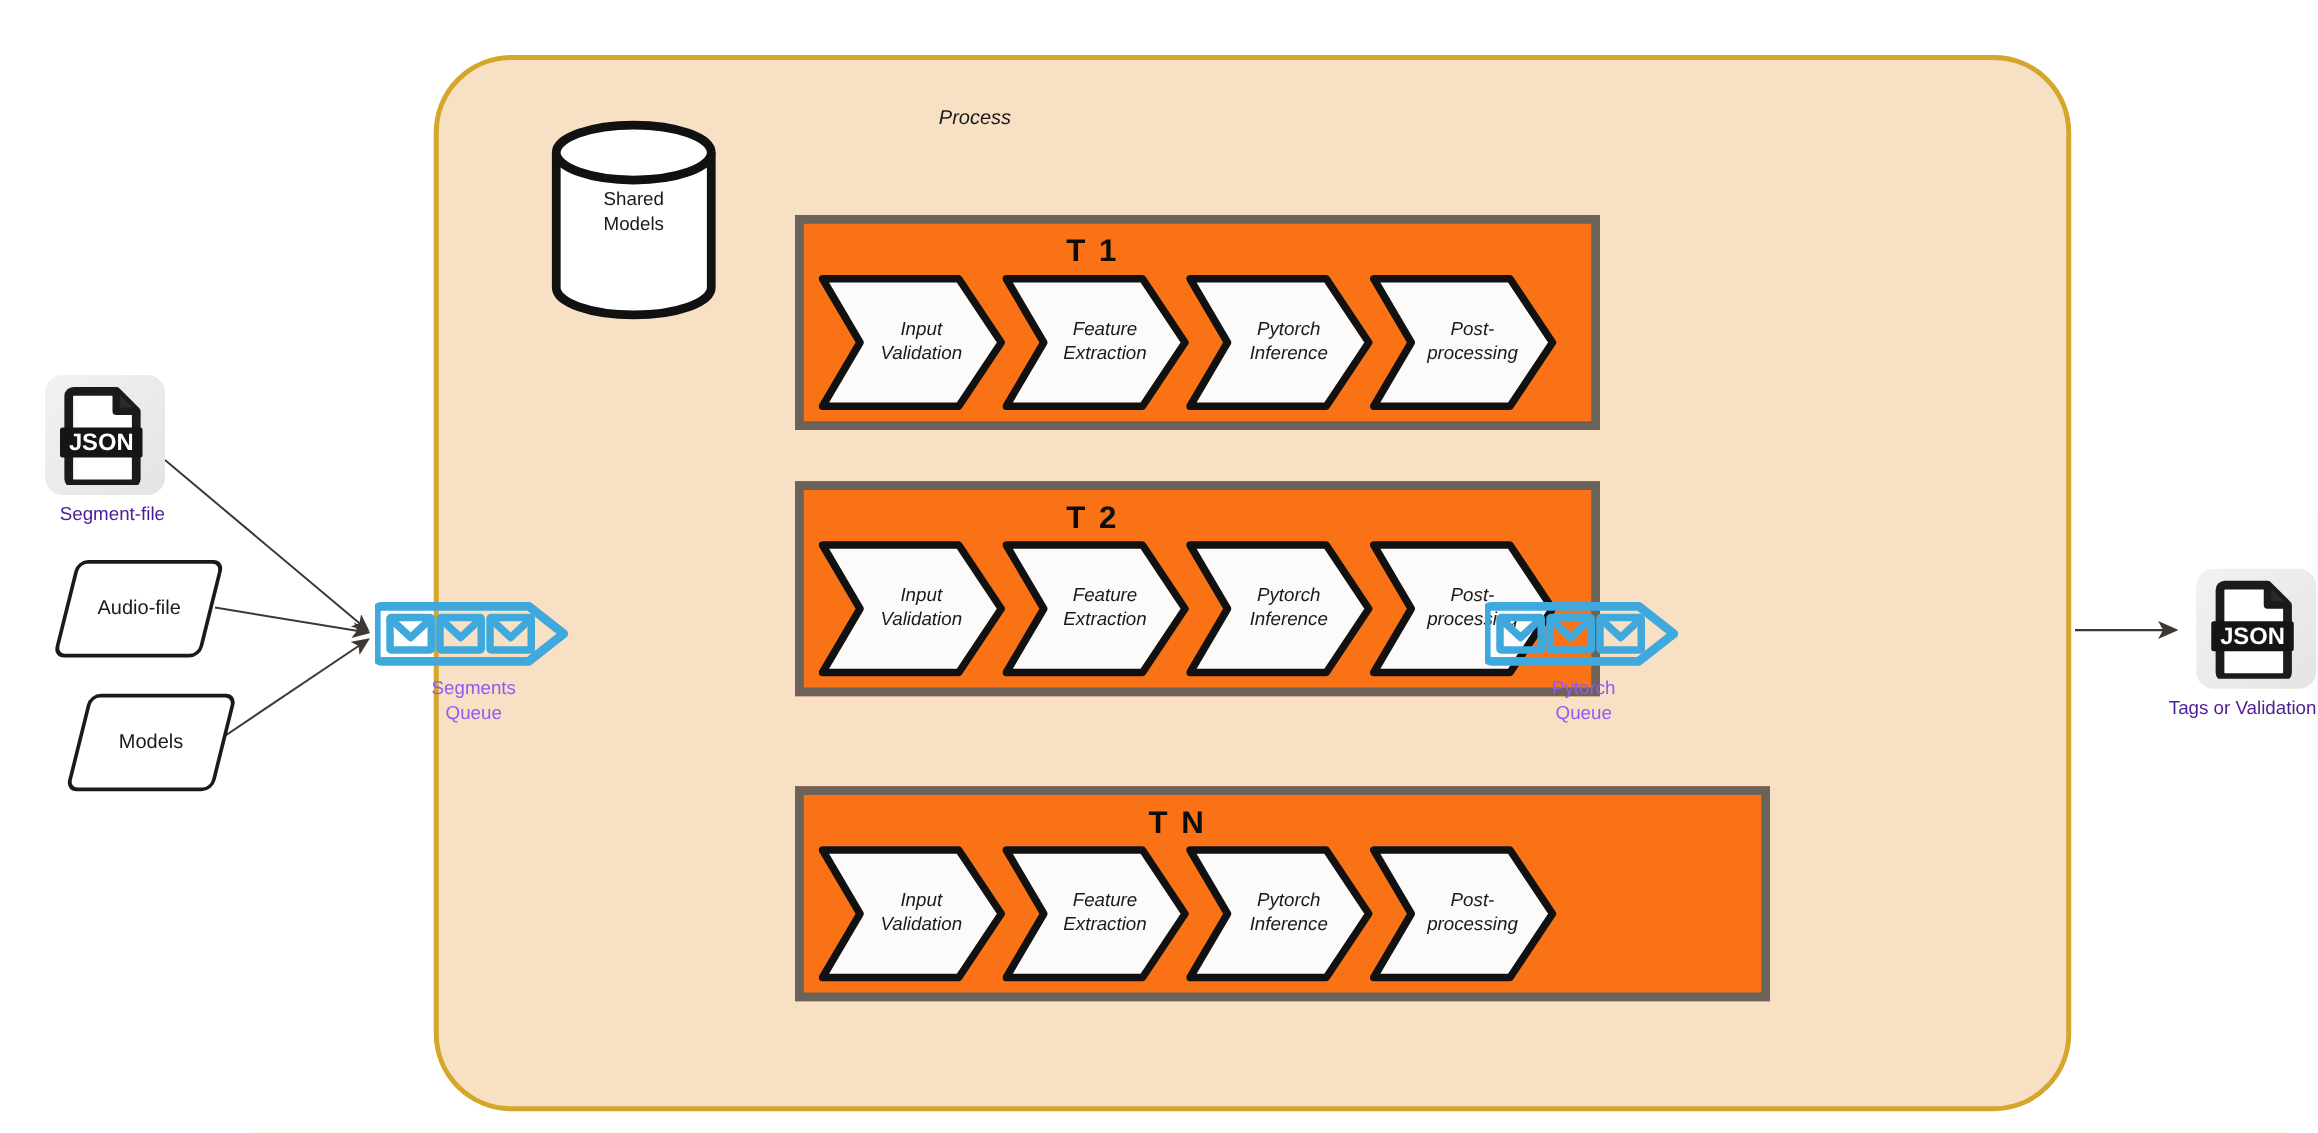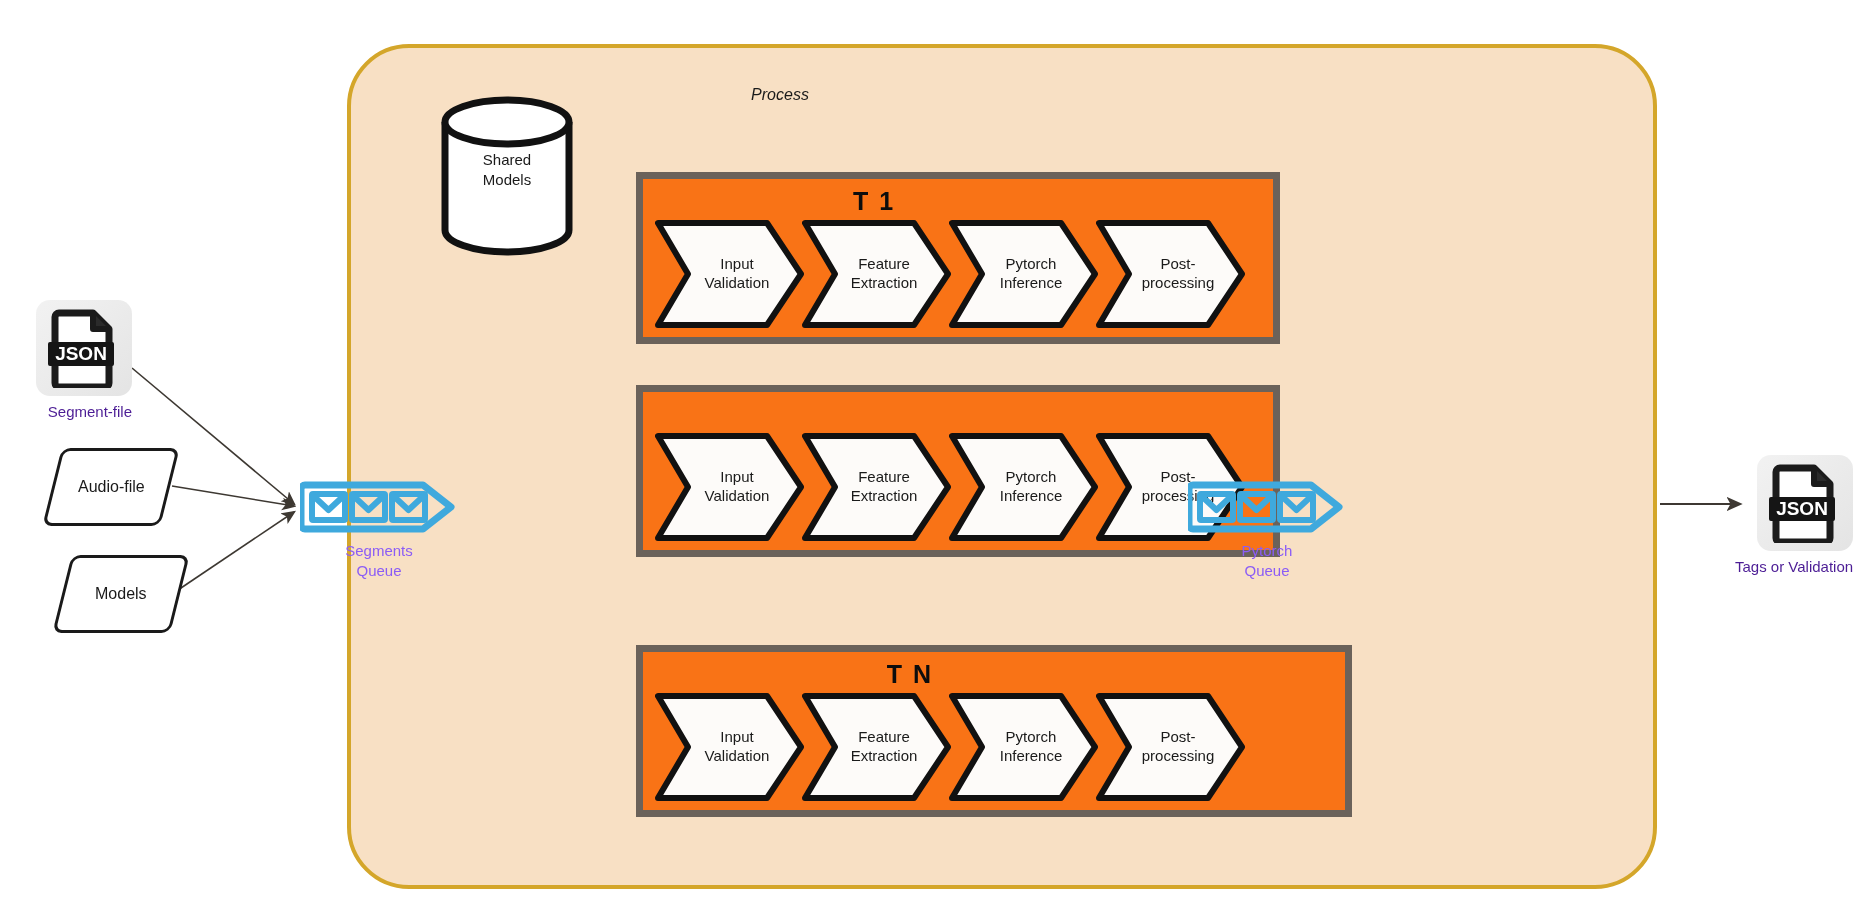--- a/index.html
+++ b/index.html
@@ -84,21 +84,21 @@
   #output-file-node  { left: 1735px; top: 455px; }
 
   
   .thread-row {
     background: #f97316;
     border: 7px solid #6b625a;
     box-sizing: border-box;
   }
   #thread-row-0 { left: 636px; top: 172px; width: 644px; height: 172px; }
   #thread-row-1 { left: 636px; top: 385px; width: 644px; height: 172px; }
-  #thread-row-2 { left: 636px; top: 645px; width: 716px; height: 172px; }
+  #thread-row-2 { left: 636px; top: 629px; width: 780px; height: 172px; }
 
   .thread-label {
     position: absolute;
     top: 8px;
     left: 0;
     width: 100%;
     text-align: center;
     font-size: 25px;
     font-weight: bold;
     letter-spacing: 2px;
@@ -130,20 +130,21 @@
     flex-direction: column;
     align-items: center;
     justify-content: center;
     font-size: 15px;
     line-height: 1.25;
     color: #1a1a1a;
     text-align: center;
     padding-left: 14px;
     box-sizing: border-box;
     pointer-events: none;
+    font-style: italic;
   }
 
   
   .queue-wrap {
     position: absolute;
     display: flex;
     flex-direction: column;
     align-items: center;
   }
   .queue-caption {
@@ -310,20 +311,21 @@
         </svg>
       <div class="stage-text">
           <span>Post-</span>
           <span>processing</span>
         </div>
     </div>
   </div>
 </div>
 
 <div class="abs thread-row" id="thread-row-1">
+  <div class="thread-label">T 2</div>
   <div class="stage-strip">
     <div class="stage">
       <svg width="150" height="110" viewBox="0 0 150 110">
           <path d="M3 4 H112 L146 55 L112 106 H3 L33 55 Z" fill="#fdfbf9" stroke="#111111" stroke-width="6" stroke-linejoin="round"></path>
         </svg>
       <div class="stage-text">
           <span>Input</span>
           <span>Validation</span>
         </div>
     </div>

